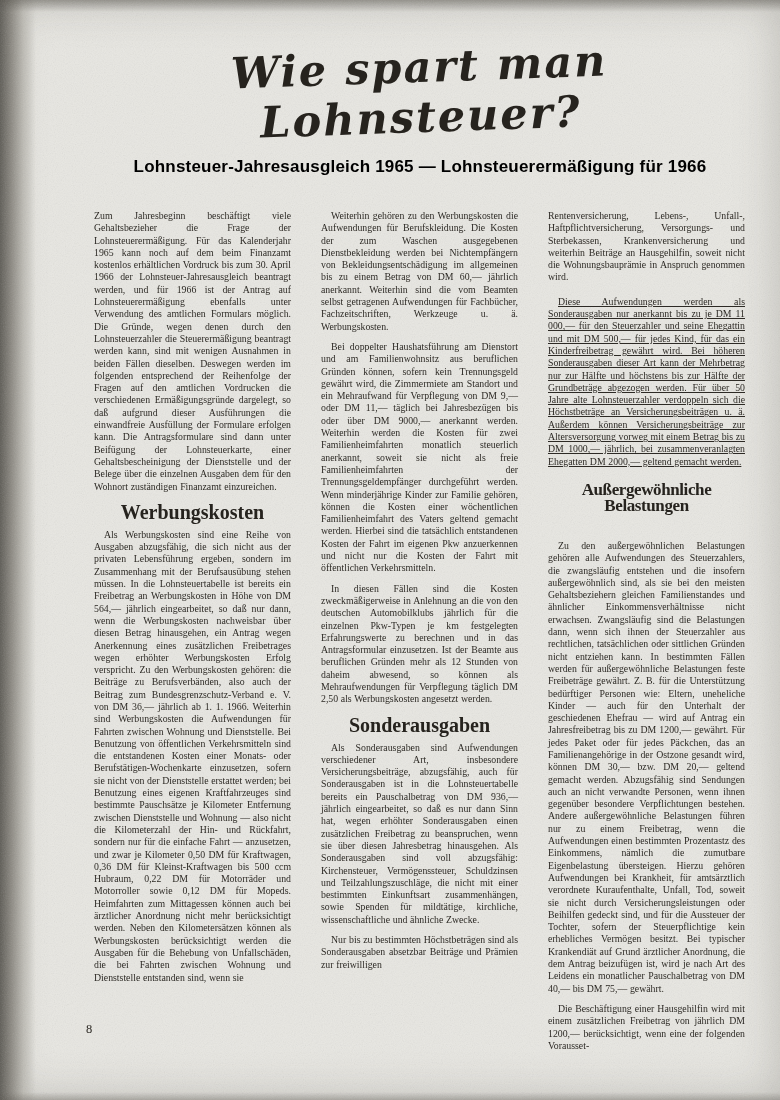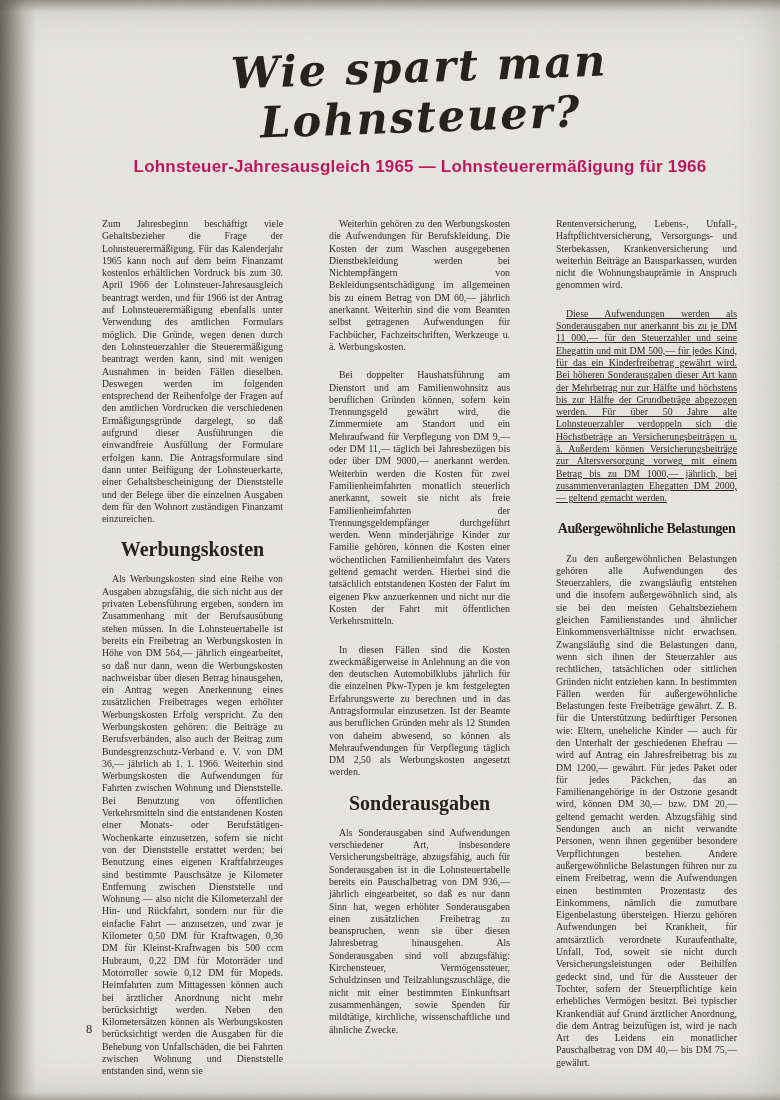--- a/index.html
+++ b/index.html
@@ -40,51 +40,51 @@
     font-style:italic; font-weight:bold;
     font-size:43px; letter-spacing:2px;
     color:#26231e;
     text-align:center;
     transform:rotate(-2deg);
     margin:8px 0 2px 0;
   }
   .masthead-subtitle {
     font-family:"Liberation Sans", sans-serif;
     font-weight:bold; font-size:17px; letter-spacing:.2px;
-    color:#be185d;
+    color:#000000;
     text-align:center;
     margin-top:15px;
   }
 
   .columns {
     margin-top:25px;
     display:flex; gap:14px;
     height:960px; overflow:hidden;
   }
   .col {
     width:213px; flex:0 0 213px;
     font-size:9.8px; line-height:12.3px;
     text-align:justify;
     color:#2d2a25;
     hyphens:auto; -webkit-hyphens:auto;
     word-spacing:.2px;
   }
-  .col p { margin:16px; text-indent:10px; }
+  .col p { margin:8px; text-indent:10px; }
   .col p.cont { text-indent:0; }
   .col p.gap-top { margin-top:12px;text-decoration:underline; }
 
   .section-heading {
     font-weight:bold; font-size:20px; line-height:16px;
     text-align:center; color:#26231e;
     margin:11px 0 9px 0;
     text-indent:0 !important;
   }
   .section-heading.big {
-    font-size:14px; letter-spacing:-.4px;
-    margin:14px 0 9px 0;
+    font-size:17px; letter-spacing:-.4px;
+    margin:14px 0 26px 0;
   }
 
   .page-number {
     position:absolute; left:86px; top:1022px;
     font-size:12.5px; color:#2d2a25; z-index:4;
   }
 </style>
 </head>
 <body>
 
@@ -114,27 +114,29 @@
         <div class="section-heading">Werbungskosten</div>
         <p>Als Werbungskosten sind eine Reihe von Ausgaben abzugsfähig, die sich nicht aus der privaten Lebensführung ergeben, sondern im Zusammenhang mit der Berufsausübung stehen müssen. In die Lohnsteuertabelle ist bereits ein Freibetrag an Werbungskosten in Höhe von DM 564,— jährlich eingearbeitet, so daß nur dann, wenn die Werbungskosten nachweisbar über diesen Betrag hinausgehen, ein Antrag wegen Anerkennung eines zusätzlichen Freibetrages wegen erhöhter Werbungskosten Erfolg verspricht. Zu den Werbungskosten gehören: die Beiträge zu Berufsverbänden, also auch der Beitrag zum Bundesgrenzschutz-Verband e. V. von DM 36,— jährlich ab 1. 1. 1966. Weiterhin sind Werbungskosten die Aufwendungen für Fahrten zwischen Wohnung und Dienststelle. Bei Benutzung von öffentlichen Verkehrsmitteln sind die entstandenen Kosten einer Monats- oder Berufstätigen-Wochenkarte einzusetzen, sofern sie nicht von der Dienststelle erstattet werden; bei Benutzung eines eigenen Kraftfahrzeuges sind bestimmte Pauschsätze je Kilometer Entfernung zwischen Dienststelle und Wohnung — also nicht die Kilometerzahl der Hin- und Rückfahrt, sondern nur für die einfache Fahrt — anzusetzen, und zwar je Kilometer 0,50 DM für Kraftwagen, 0,36 DM für Kleinst-Kraftwagen bis 500 ccm Hubraum, 0,22 DM für Motorräder und Motorroller sowie 0,12 DM für Mopeds. Heimfahrten zum Mittagessen können auch bei ärztlicher Anordnung nicht mehr berücksichtigt werden. Neben den Kilometersätzen können als Werbungskosten berücksichtigt werden die Ausgaben für die Behebung von Unfallschäden, die bei Fahrten zwischen Wohnung und Dienststelle entstanden sind, wenn sie</p>
       </div>
 
       <div class="col">
         <p>Weiterhin gehören zu den Werbungskosten die Aufwendungen für Berufskleidung. Die Kosten der zum Waschen ausgegebenen Dienstbekleidung werden bei Nichtempfängern von Bekleidungsentschädigung im allgemeinen bis zu einem Betrag von DM 60,— jährlich anerkannt. Weiterhin sind die vom Beamten selbst getragenen Aufwendungen für Fachbücher, Fachzeitschriften, Werkzeuge u. ä. Werbungskosten.</p>
         <p>Bei doppelter Haushatsführung am Dienstort und am Familienwohnsitz aus beruflichen Gründen können, sofern kein Trennungsgeld gewährt wird, die Zimmermiete am Standort und ein Mehraufwand für Verpflegung von DM 9,— oder DM 11,— täglich bei Jahresbezügen bis oder über DM 9000,— anerkannt werden. Weiterhin werden die Kosten für zwei Familienheimfahrten monatlich steuerlich anerkannt, soweit sie nicht als freie Familienheimfahrten der Trennungsgeldempfänger durchgeführt werden. Wenn minderjährige Kinder zur Familie gehören, können die Kosten einer wöchentlichen Familienheimfahrt des Vaters geltend gemacht werden. Hierbei sind die tatsächlich entstandenen Kosten der Fahrt im eigenen Pkw anzuerkennen und nicht nur die Kosten der Fahrt mit öffentlichen Verkehrsmitteln.</p>
         <p>In diesen Fällen sind die Kosten zweckmäßigerweise in Anlehnung an die von den deutschen Automobilklubs jährlich für die einzelnen Pkw-Typen je km festgelegten Erfahrungswerte zu berechnen und in das Antragsformular einzusetzen. Ist der Beamte aus beruflichen Gründen mehr als 12 Stunden von daheim abwesend, so können als Mehraufwendungen für Verpflegung täglich DM 2,50 als Werbungskosten angesetzt werden.</p>
         <div class="section-heading">Sonderausgaben</div>
         <p>Als Sonderausgaben sind Aufwendungen verschiedener Art, insbesondere Versicherungsbeiträge, abzugsfähig, auch für Sonderausgaben ist in die Lohnsteuertabelle bereits ein Pauschalbetrag von DM 936,— jährlich eingearbeitet, so daß es nur dann Sinn hat, wegen erhöhter Sonderausgaben einen zusätzlichen Freibetrag zu beanspruchen, wenn sie über diesen Jahresbetrag hinausgehen. Als Sonderausgaben sind voll abzugsfähig: Kirchensteuer, Vermögenssteuer, Schuldzinsen und Teilzahlungszuschläge, die nicht mit einer bestimmten Einkunftsart zusammenhängen, sowie Spenden für mildtätige, kirchliche, wissenschaftliche und ähnliche Zwecke.</p>
+        <p>Nur bis zu bestimmten Höchstbeträgen sind als Sonderausgaben absetzbar Beiträge und Prämien zur freiwilligen</p>
       </div>
 
       <div class="col">
-        <p class="cont">Rentenversicherung, Lebens-, Unfall-, Haftpflichtversicherung, Versorgungs- und Sterbekassen, Krankenversicherung und weiterhin Beiträge an Bausparkassen, wurden nicht die Wohnungsbauprämie in Anspruch genommen wird.</p>
+        <p class="cont">Rentenversicherung, Lebens-, Unfall-, Haftpflichtversicherung, Versorgungs- und Sterbekassen, Krankenversicherung und weiterhin Beiträge an Hausgehilfin, soweit nicht die Wohnungsbauprämie in Anspruch genommen wird.</p>
         <p class="gap-top">Diese Aufwendungen werden als Sonderausgaben nur anerkannt bis zu je DM 11 000,— für den Steuerzahler und seine Ehegattin und mit DM 500,— für jedes Kind, für das ein Kinderfreibetrag gewährt wird. Bei höheren Sonderausgaben dieser Art kann der Mehrbetrag nur zur Hälfte und höchstens bis zur Hälfte der Grundbeträge abgezogen werden. Für über 50 Jahre alte Lohnsteuerzahler verdoppeln sich die Höchstbeträge an Versicherungsbeiträgen u. ä. Außerdem können Versicherungsbeiträge zur Altersversorgung vorweg mit einem Betrag bis zu DM 1000,— jährlich, bei zusammenveranlagten Ehegatten DM 2000,— geltend gemacht werden.</p>
         <div class="section-heading big">Außergewöhnliche Belastungen</div>
         <p>Zu den außergewöhnlichen Belastungen gehören alle Aufwendungen des Steuerzahlers, die zwangsläufig entstehen und die insofern außergewöhnlich sind, als sie bei den meisten Gehaltsbeziehern gleichen Familienstandes und ähnlicher Einkommensverhältnisse nicht erwachsen. Zwangsläufig sind die Belastungen dann, wenn sich ihnen der Steuerzahler aus rechtlichen, tatsächlichen oder sittlichen Gründen nicht entziehen kann. In bestimmten Fällen werden für außergewöhnliche Belastungen feste Freibeträge gewährt. Z. B. für die Unterstützung bedürftiger Personen wie: Eltern, uneheliche Kinder — auch für den Unterhalt der geschiedenen Ehefrau — wird auf Antrag ein Jahresfreibetrag bis zu DM 1200,— gewährt. Für jedes Paket oder für jedes Päckchen, das an Familienangehörige in der Ostzone gesandt wird, können DM 30,— bzw. DM 20,— geltend gemacht werden. Abzugsfähig sind Sendungen auch an nicht verwandte Personen, wenn ihnen gegenüber besondere Verpflichtungen bestehen. Andere außergewöhnliche Belastungen führen nur zu einem Freibetrag, wenn die Aufwendungen einen bestimmten Prozentastz des Einkommens, nämlich die zumutbare Eigenbelastung übersteigen. Hierzu gehören Aufwendungen bei Krankheit, für amtsärztlich verordnete Kuraufenthalte, Unfall, Tod, soweit sie nicht durch Versicherungsleistungen oder Beihilfen gedeckt sind, und für die Aussteuer der Tochter, sofern der Steuerpflichtige kein erhebliches Vermögen besitzt. Bei typischer Krankendiät auf Grund ärztlicher Anordnung, die dem Antrag beizufügen ist, wird je nach Art des Leidens ein monatlicher Pauschalbetrag von DM 40,— bis DM 75,— gewährt.</p>
+        <p>Die Beschäftigung einer Hausgehilfin wird mit einem zusätzlichen Freibetrag von jährlich DM 1200,— berücksichtigt, wenn eine der folgenden Vorausset-</p>
       </div>
 
     </div>
   </div>
 
   <div class="page-number">8</div>
 
 </div>
 
 </body></html>

